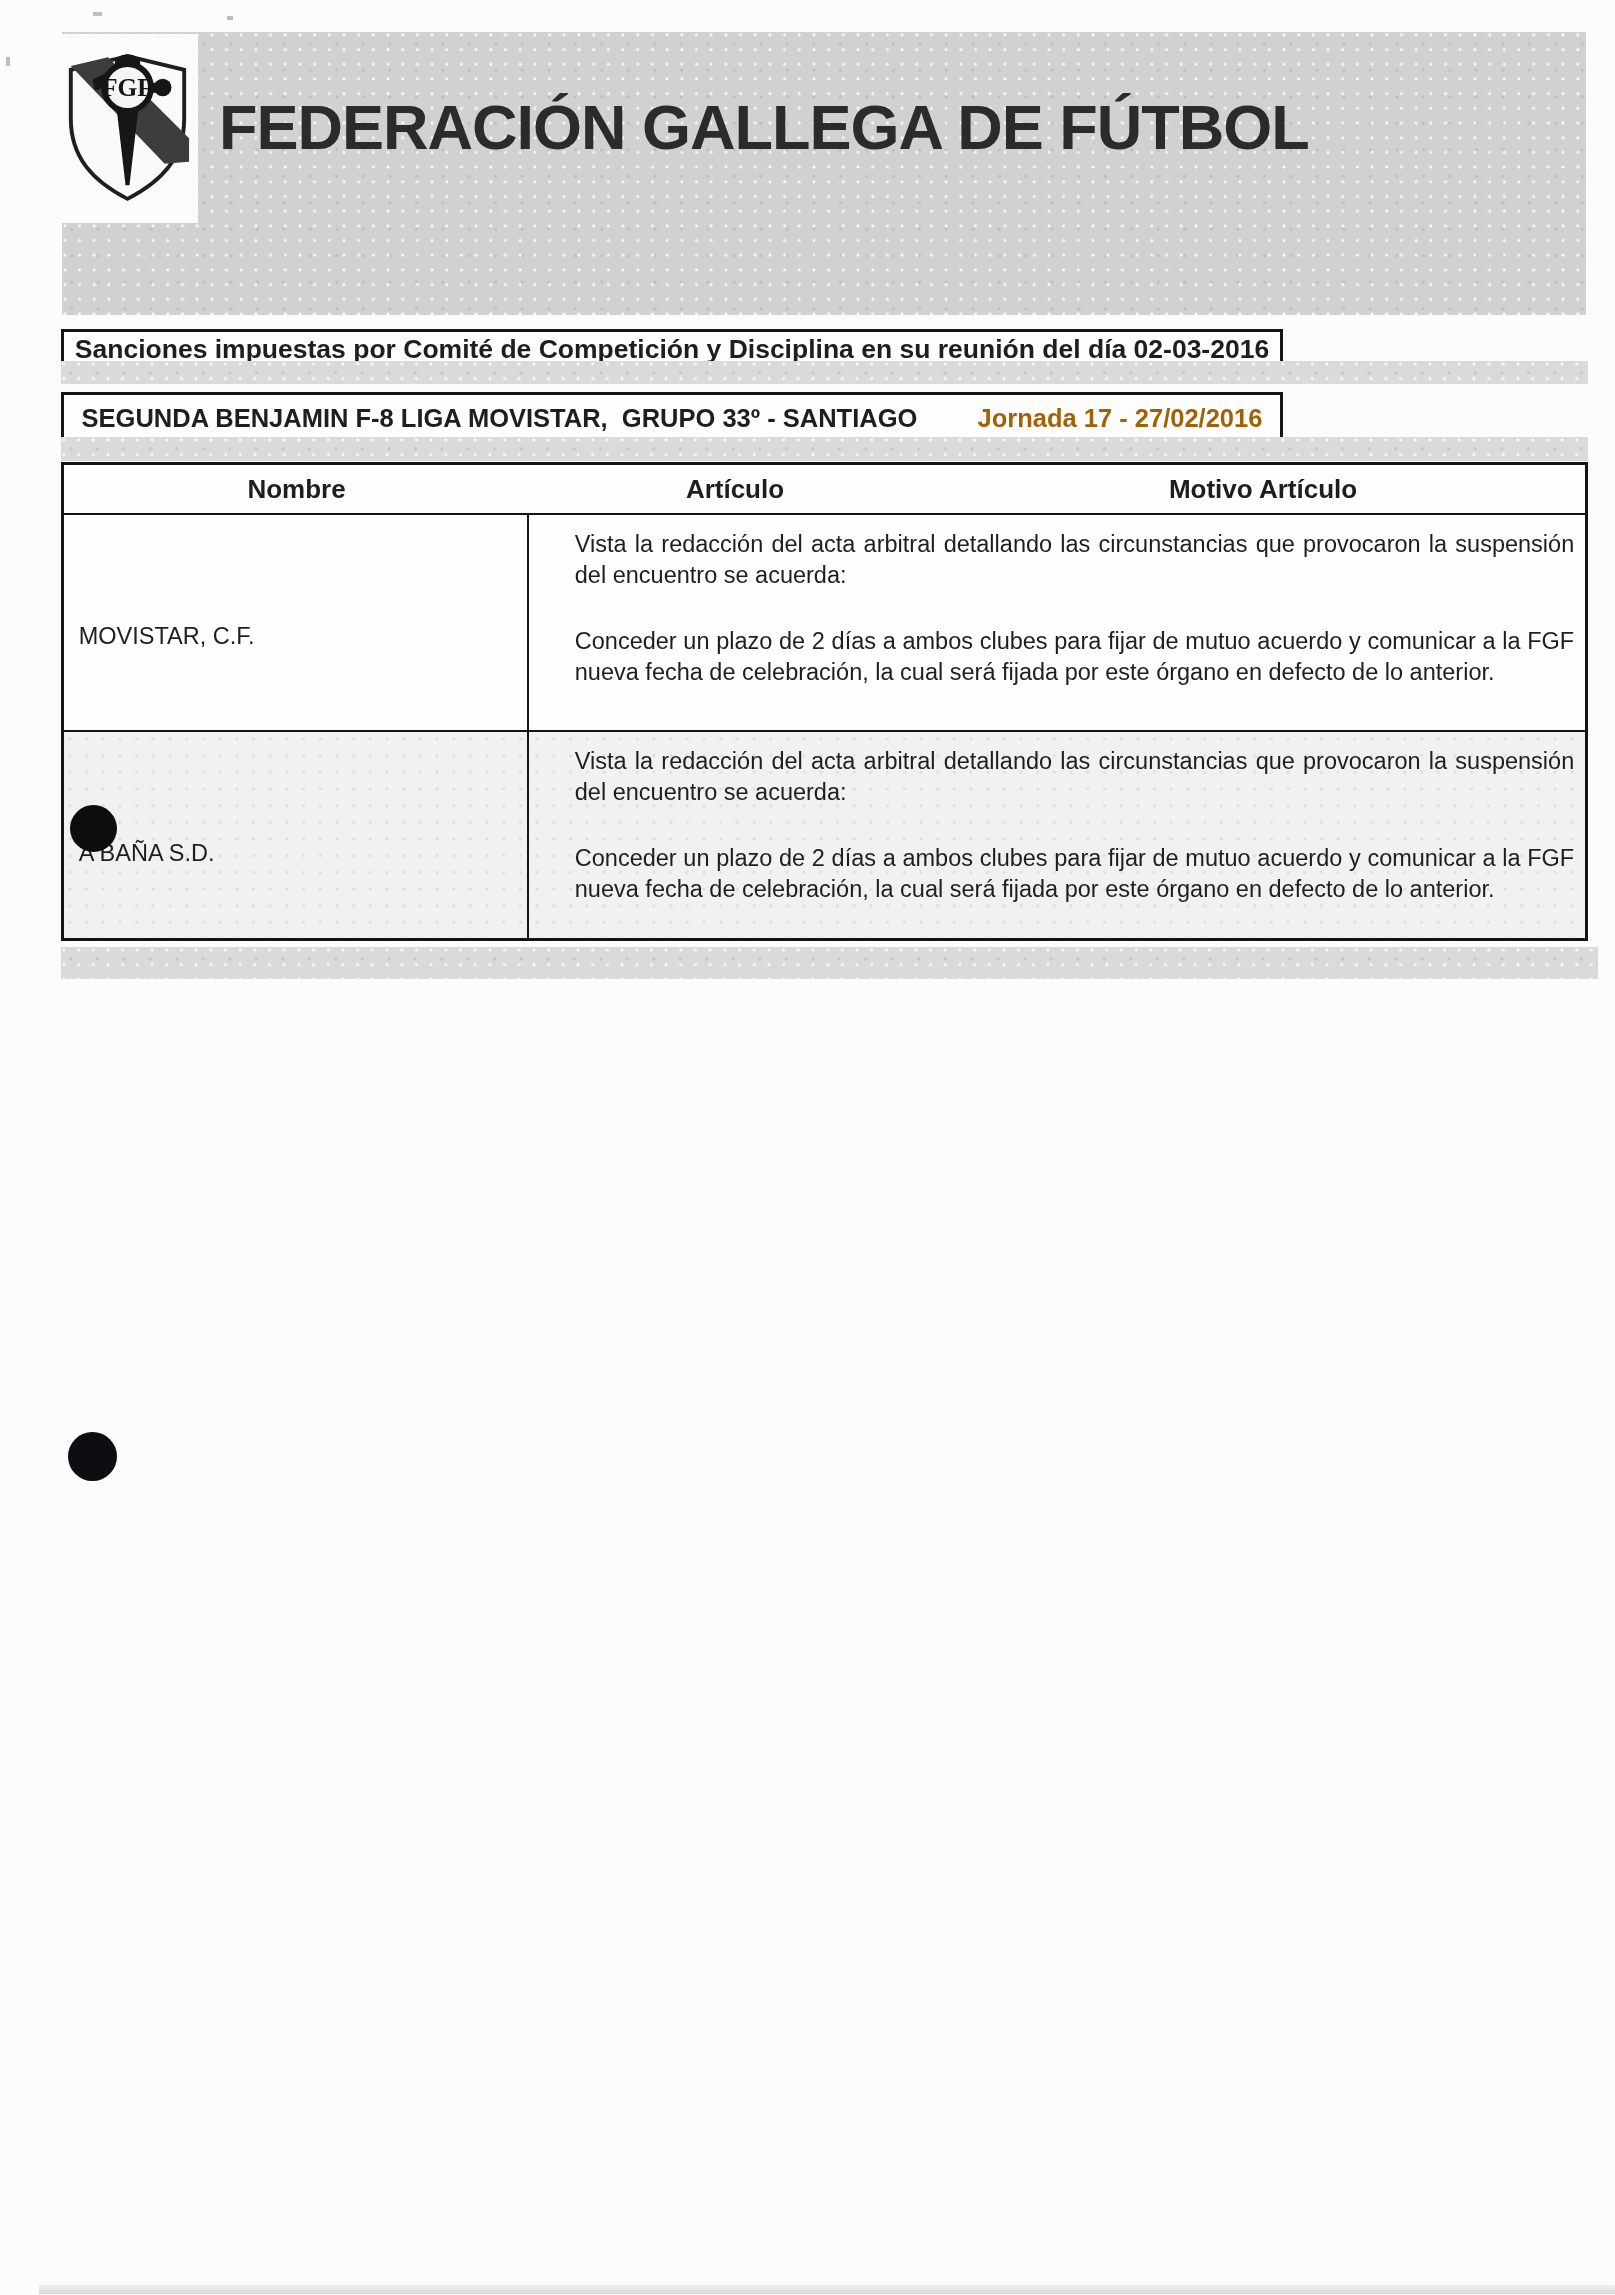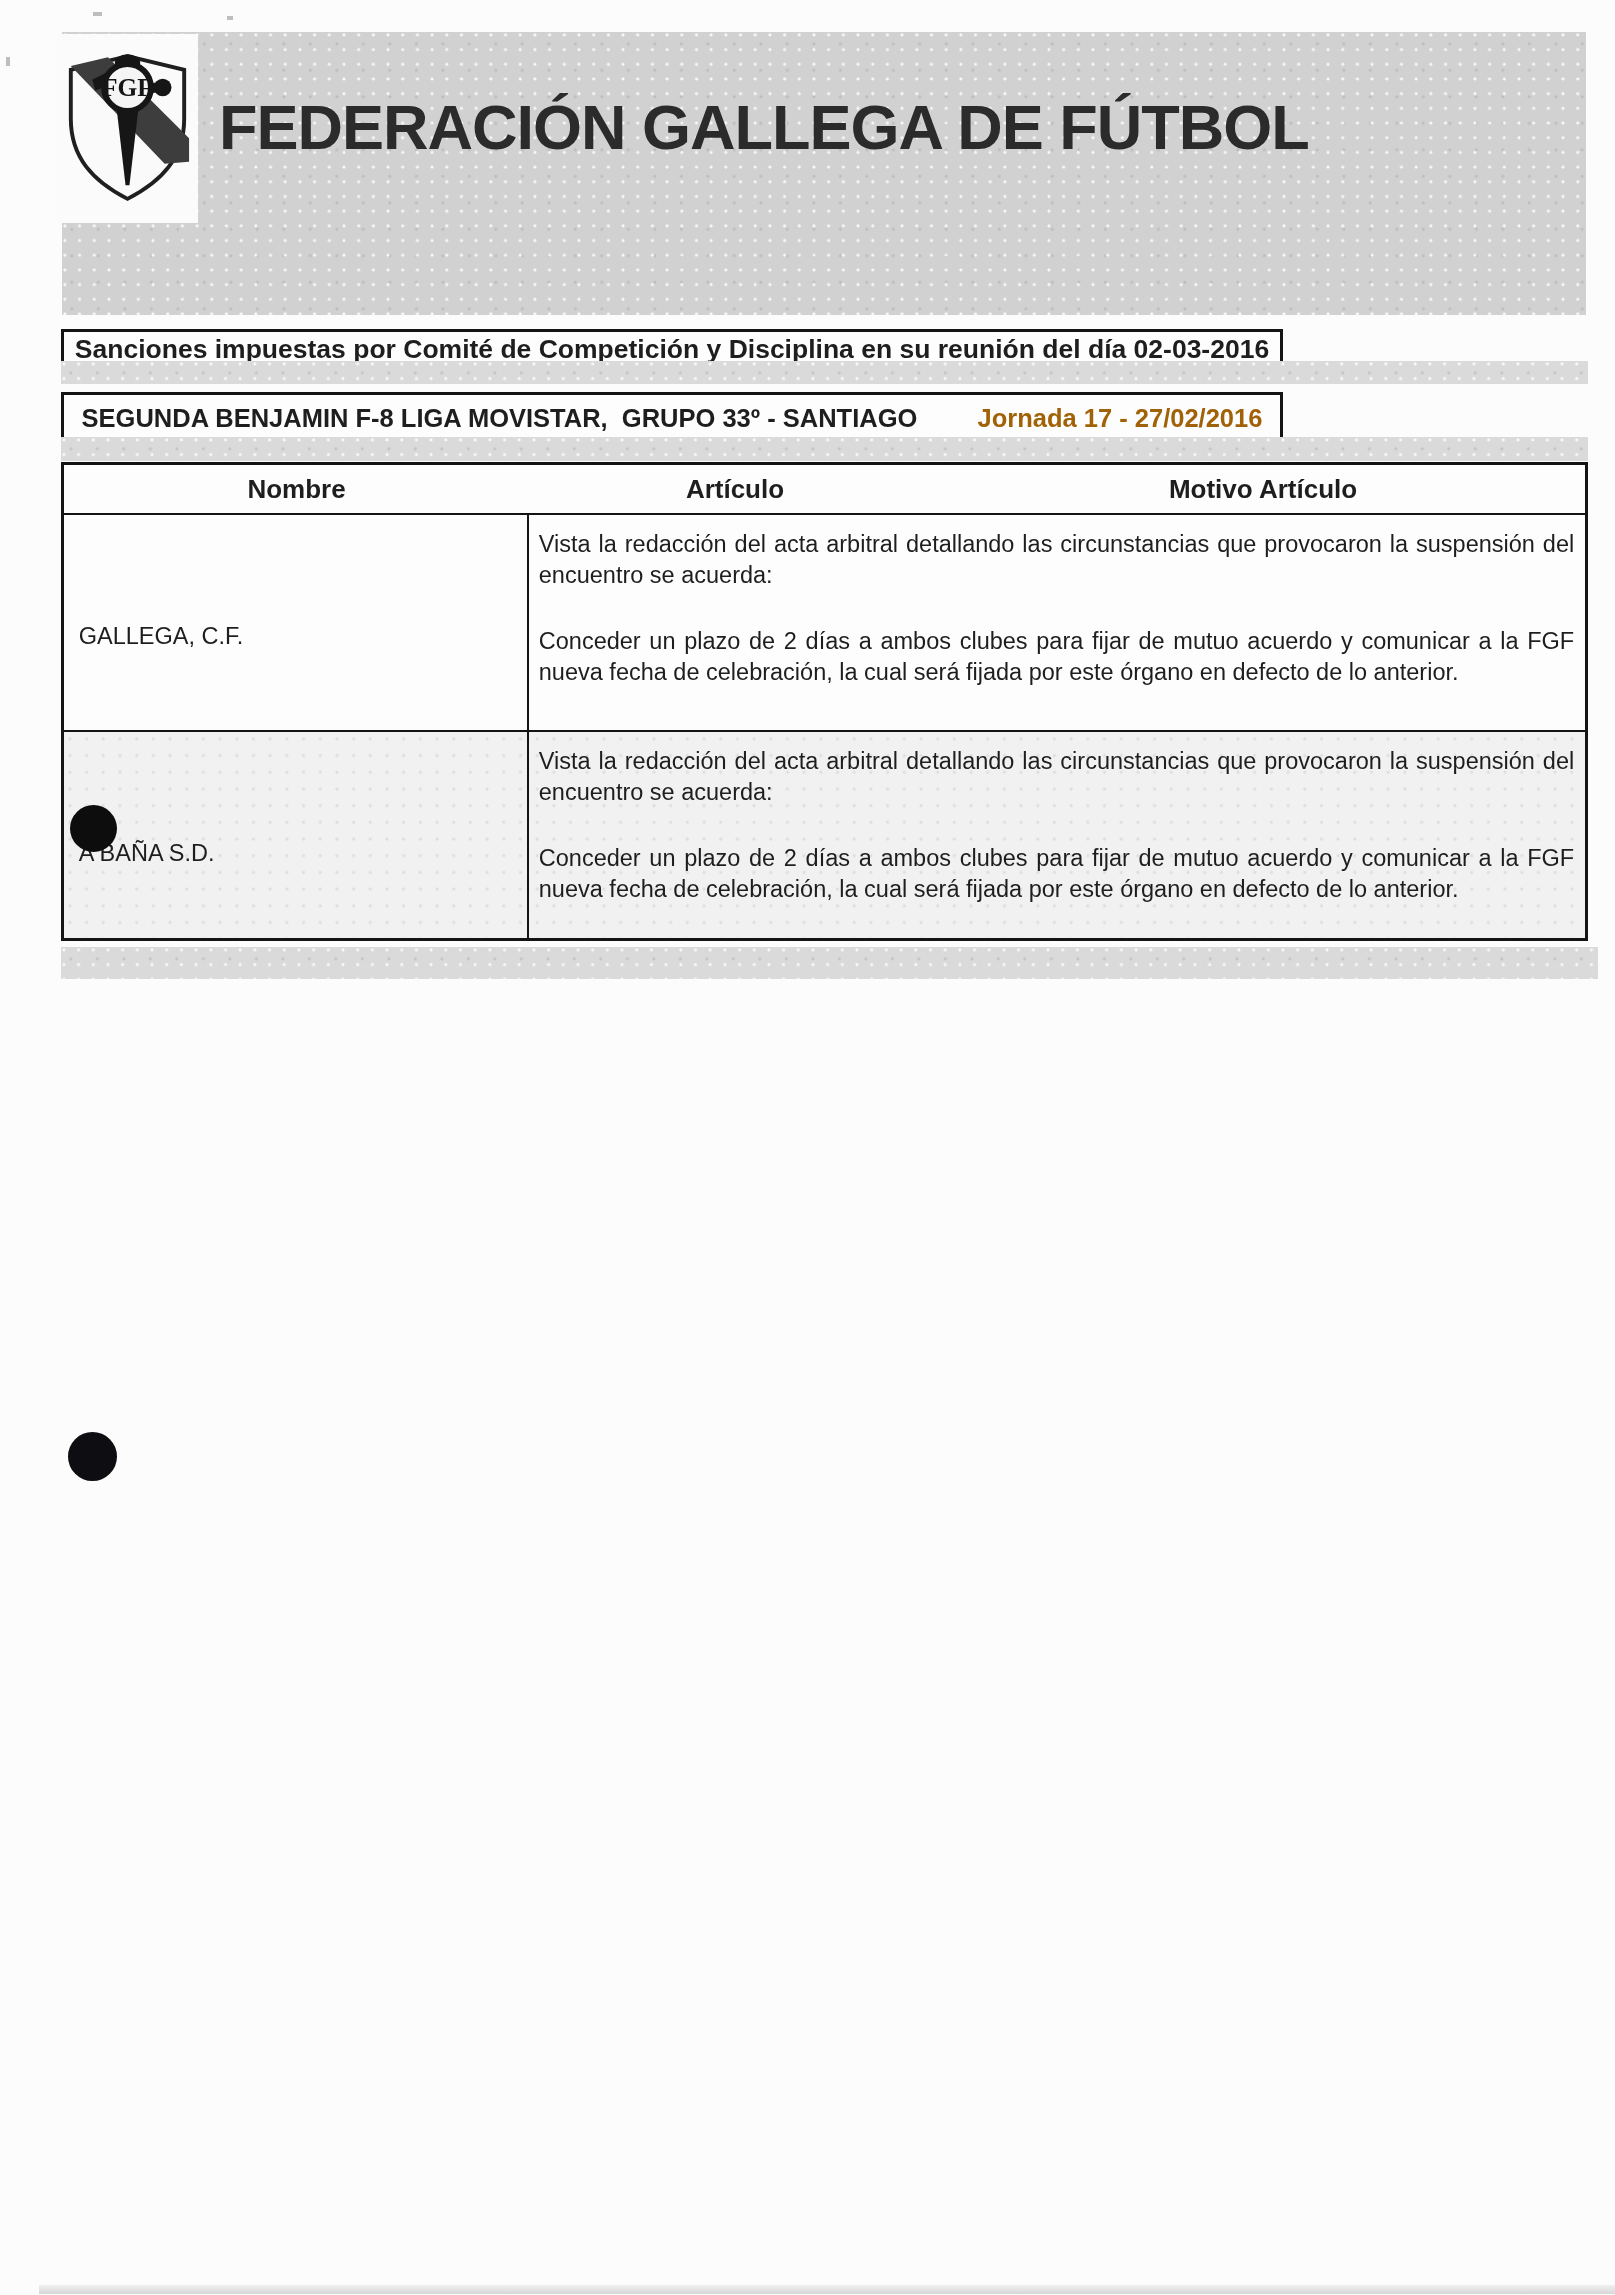--- a/index.html
+++ b/index.html
@@ -64,21 +64,21 @@
     height:206px;background-color:#f1f1f1;
     background-image:radial-gradient(circle at 5.9px 6.9px, rgba(110,110,110,0.14) 1.2px, transparent 2px);
     background-size:16.7px 16.7px;
   }
   .cell-name{
     width:465px;box-sizing:border-box;border-right:2.9px solid #141414;
     font-size:23.5px;padding:108px 0 0 14.7px;
   }
   .cell-text{
     flex:1;box-sizing:border-box;padding:13.7px 10.8px 0 9.8px;
-    font-size:23.5px;line-height:31px;text-align:justify;text-justify:inter-word;
+    font-size:23.5px;line-height:31px;text-align:justify;text-justify:inter-word;margin-left:36px;
   }
   .cell-text p{margin:0;}
   .cell-text p + p{margin-top:35px;}
   
   .ink-dot{
     position:absolute;left:5.9px;top:73px;width:47px;height:47px;
     background:#0d0d0d;border-radius:50%;
   }
   .punch-hole{
     position:absolute;left:68px;top:1432px;width:49px;height:49px;
@@ -130,21 +130,21 @@
   <div class="strip strip2 noise"></div>
 
   <div class="sanctions-table">
     <div class="thead">
       <div class="th th1">Nombre</div>
       <div class="th th2">Artículo</div>
       <div class="th th3">Motivo Artículo</div>
     </div>
 
     <div class="trow row1">
-      <div class="cell-name">GALLEGA, C.F.</div>
+      <div class="cell-name">MOVISTAR, C.F.</div>
       <div class="cell-text">
         <p>Vista la redacción del acta arbitral detallando las circunstancias que provocaron la suspensión del encuentro se acuerda:</p>
         <p>Conceder un plazo de 2 días a ambos clubes para fijar de mutuo acuerdo y comunicar a la FGF nueva fecha de celebración, la cual será fijada por este órgano en defecto de lo anterior.</p>
       </div>
     </div>
 
     <div class="trow row2">
       <div class="cell-name">
         <span>A BAÑA S.D.</span>
         <span class="ink-dot"></span>

